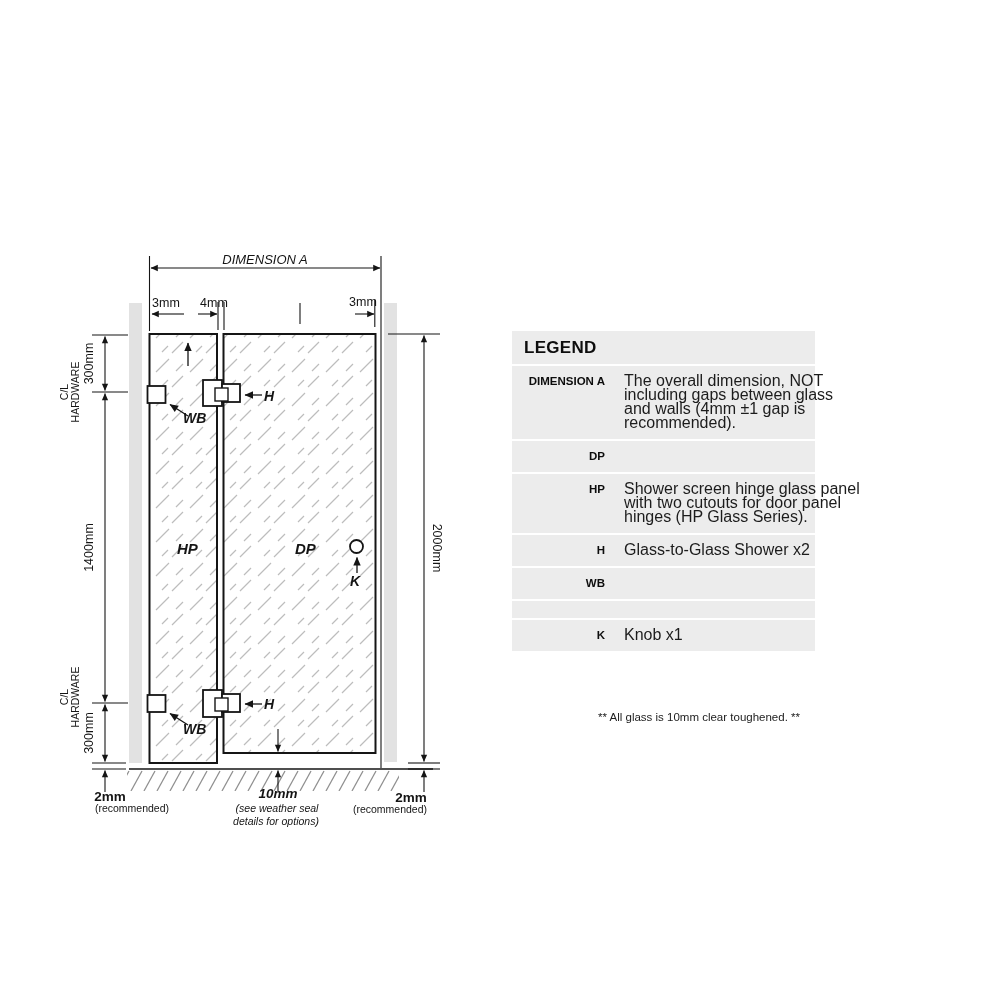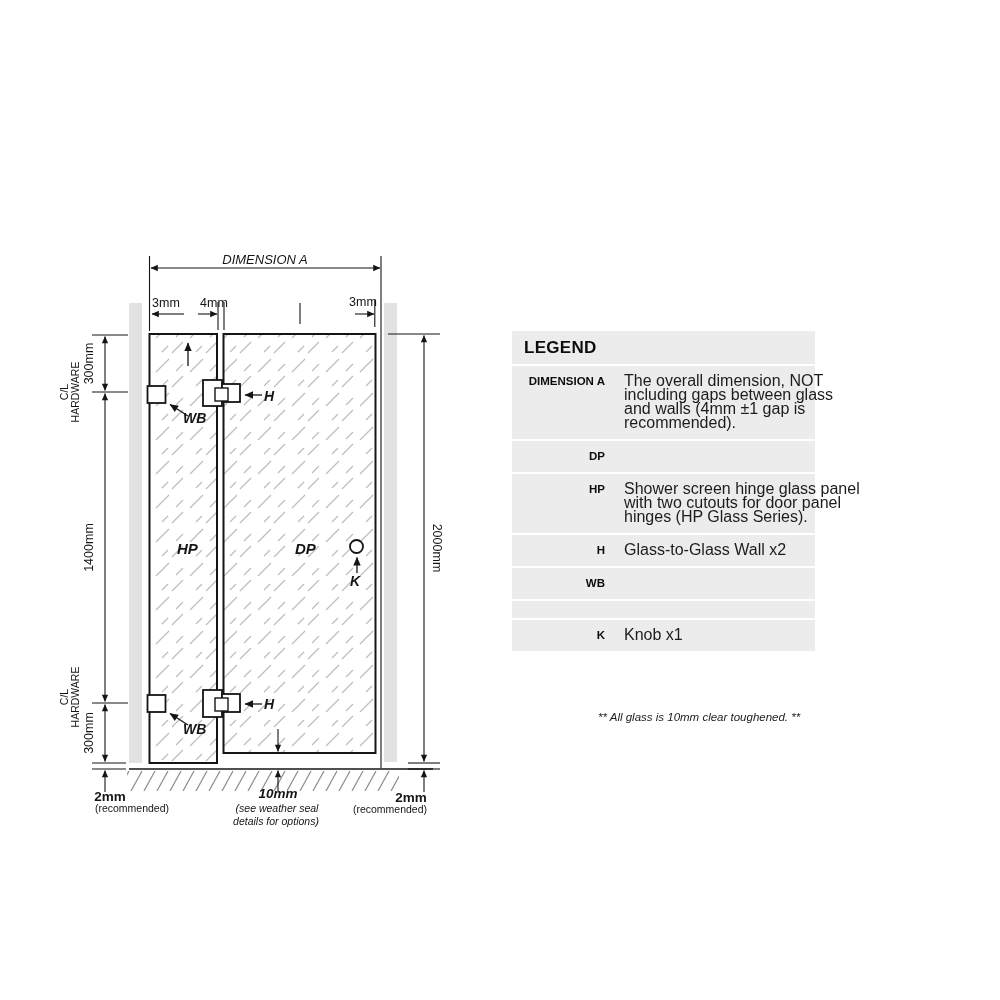--- a/index.html
+++ b/index.html
@@ -29,21 +29,21 @@
             background:#ececec; }
   .legend-header { font-size:17px; font-weight:bold; letter-spacing:0.3px;
                    padding:7px 0 6px 12px; line-height:20px; color:#0d0d0d; }
   .legend-row { display:flex; border-top:2px solid #ffffff; padding:8px 0 9px 0; }
   .legend-row .term { flex:none; width:93px; text-align:right; font-weight:bold;
                       font-size:11.5px; line-height:14px; color:#0d0d0d; }
   .legend-row .desc { margin-left:19px; font-size:16px; line-height:14px;
                       white-space:pre; color:#1c1c1c; }
   .legend-row.r-empty { min-height:10px; }
   .legend-note { position:absolute; left:598px; top:711px; font-size:11.5px;
-                 font-style:italic; color:#1c1c1c; white-space:nowrap; }
+                 color:#1c1c1c; white-space:nowrap; }
 </style>
 </head>
 <body>
 
 <div class="page">
 
 
   <svg class="drawing" width="1000" height="1000" viewBox="0 0 1000 1000">
     <defs>
       <marker id="arr" viewBox="0 0 10 10" refX="9.5" refY="5" markerWidth="9" markerHeight="6.5" orient="auto-start-reverse">
@@ -179,21 +179,21 @@
       <div class="term">DP</div>
     </div>
     <div class="legend-row">
       <div class="term">HP</div>
       <div class="desc">Shower screen hinge glass panel
 with two cutouts for door panel
 hinges (HP Glass Series).</div>
     </div>
     <div class="legend-row">
       <div class="term">H</div>
-      <div class="desc">Glass-to-Glass Wall x2</div>
+      <div class="desc">Glass-to-Glass Shower x2</div>
     </div>
     <div class="legend-row">
       <div class="term">WB</div>
     </div>
     <div class="legend-row r-empty">
       <div class="term"></div>
       <div class="desc"></div>
     </div>
     <div class="legend-row">
       <div class="term">K</div>

